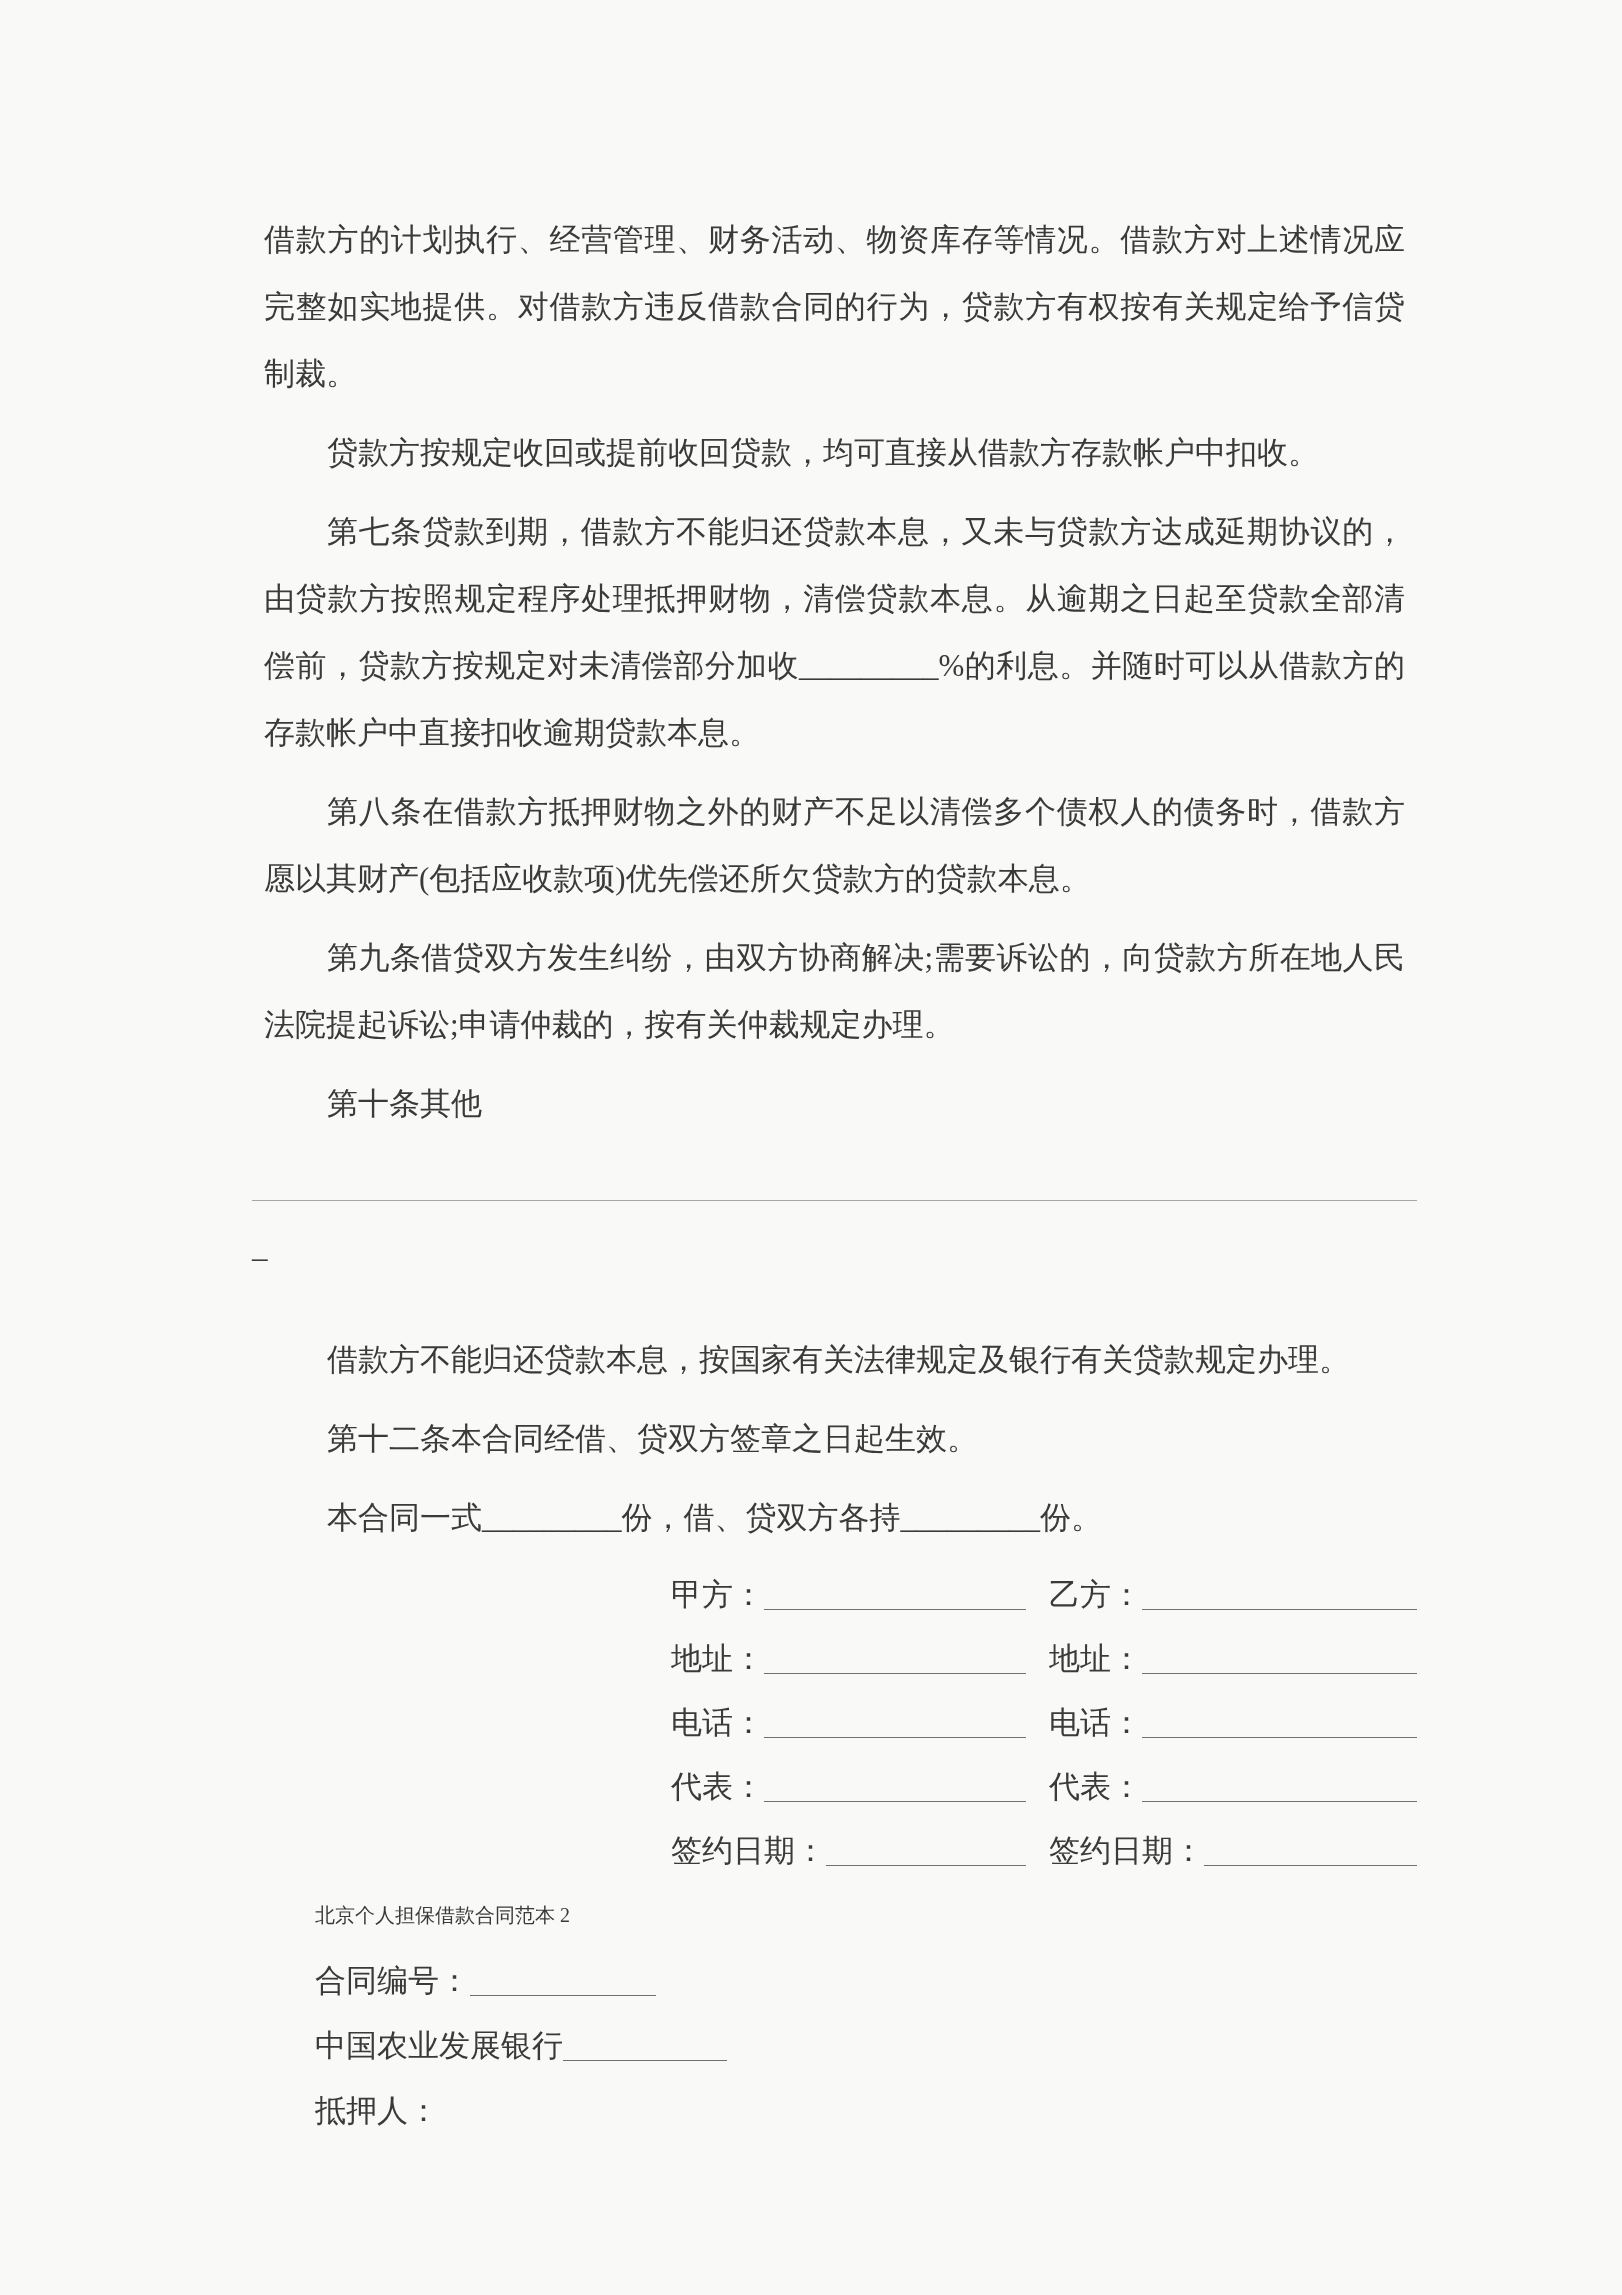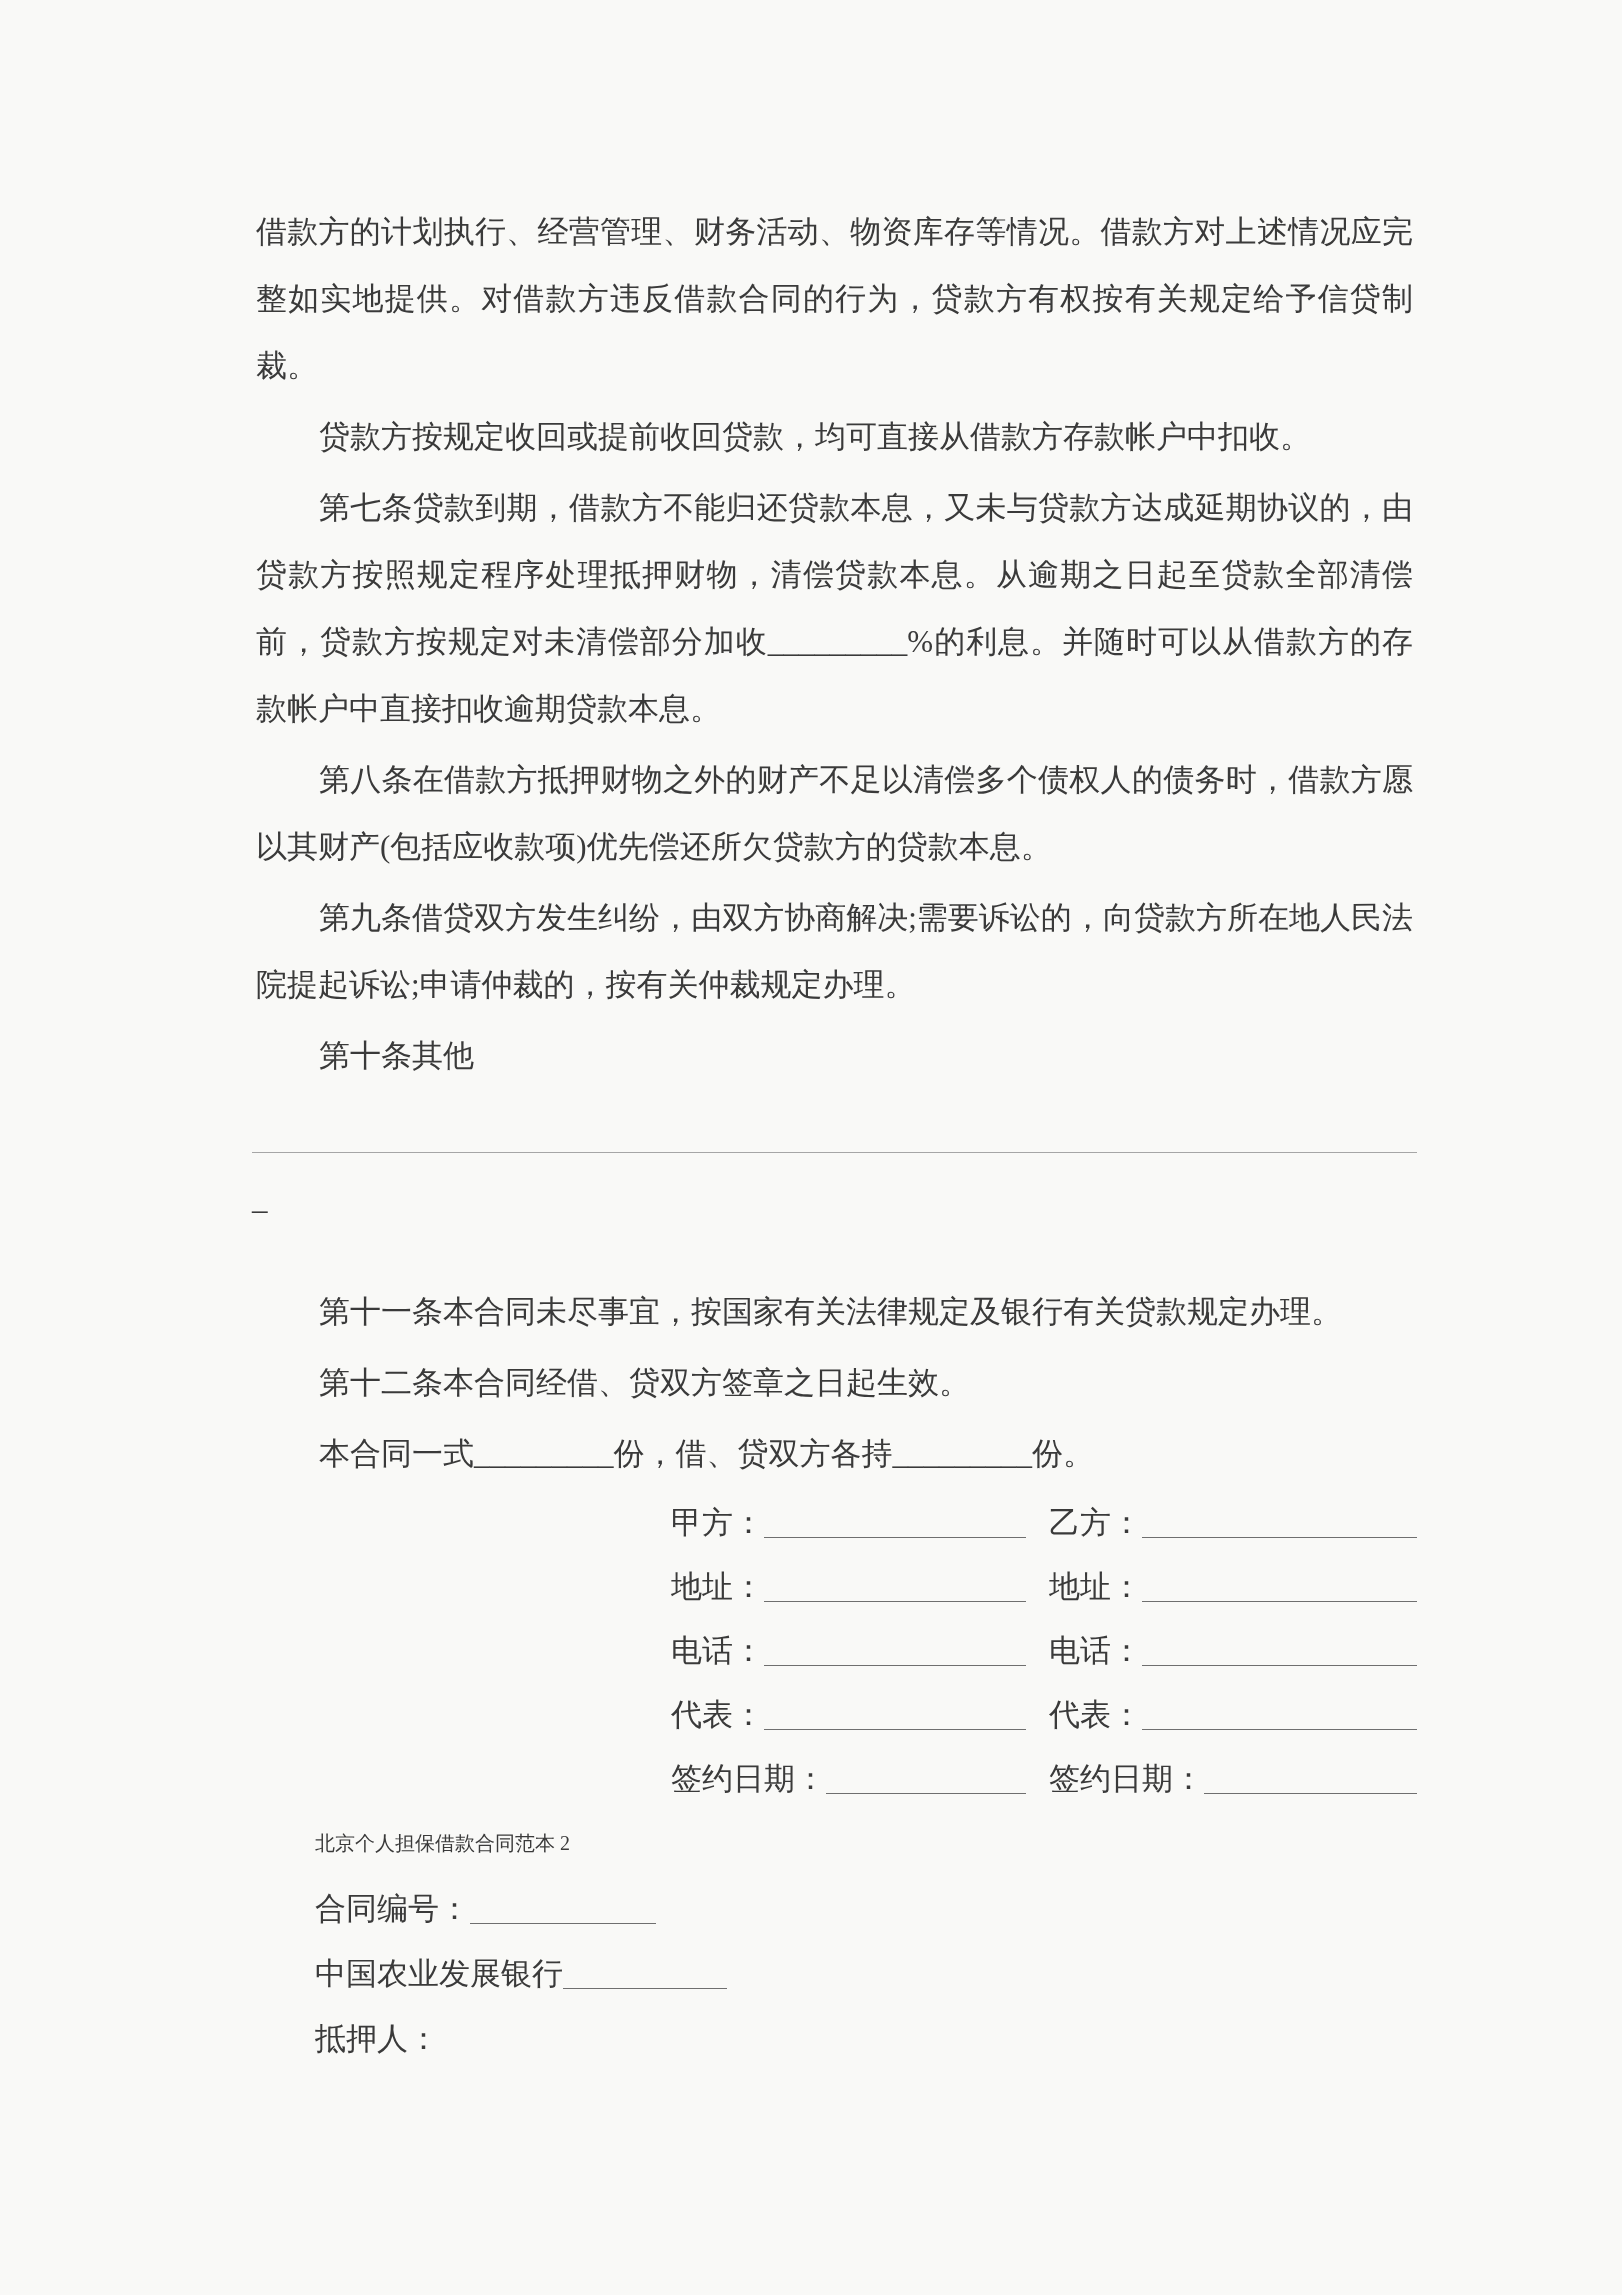--- a/index.html
+++ b/index.html
@@ -5,21 +5,21 @@
   * { box-sizing: border-box; }
   html, body { margin: 0; padding: 0; }
   body {
     width: 1623px; height: 2295px;
     background: #f9f9f7;
     color: #3a3a3a;
     font-family: "Liberation Serif", "DejaVu Serif", serif;
   }
   .page { width: 1623px; height: 2295px; overflow: hidden; background: #f9f9f7; }
   .content { padding: 194px 206px 39px 252px; font-size: 31px; line-height: 67px; }
-  .para { margin: 4px; text-align: justify; text-justify: inter-ideograph; }
+  .para { margin: 12px; text-align: justify; text-justify: inter-ideograph; }
   .para.indent { text-indent: 63px; }
   .divider { border: 0; border-top: 1.3px solid #a6a6a6; margin: 63px 0 0 0; }
   .stray { margin-top: 11.8px; line-height: 67px; }
   .resume { margin-top: 46px; }
   .form-row { line-height: 64px; padding-left: 63px; white-space: nowrap; text-align: right; }
   .tail-line { line-height: 65px; padding-left: 63px; white-space: nowrap; }
   .subtitle { font-size: 20px; }
   .blank {
     display: inline-block; height: 29px;
     border-bottom: 1.3px solid #6f6f6f;
@@ -43,21 +43,21 @@
     <p class="para">借款方的计划执行、经营管理、财务活动、物资库存等情况。借款方对上述情况应完整如实地提供。对借款方违反借款合同的行为，贷款方有权按有关规定给予信贷制裁。</p>
     <p class="para indent">贷款方按规定收回或提前收回贷款，均可直接从借款方存款帐户中扣收。</p>
     <p class="para indent">第七条贷款到期，借款方不能归还贷款本息，又未与贷款方达成延期协议的，由贷款方按照规定程序处理抵押财物，清偿贷款本息。从逾期之日起至贷款全部清偿前，贷款方按规定对未清偿部分加收_________%的利息。并随时可以从借款方的存款帐户中直接扣收逾期贷款本息。</p>
     <p class="para indent">第八条在借款方抵押财物之外的财产不足以清偿多个债权人的债务时，借款方愿以其财产(包括应收款项)优先偿还所欠贷款方的贷款本息。</p>
     <p class="para indent">第九条借贷双方发生纠纷，由双方协商解决;需要诉讼的，向贷款方所在地人民法院提起诉讼;申请仲裁的，按有关仲裁规定办理。</p>
     <p class="para indent">第十条其他</p>
 
     <hr class="divider">
     <div class="stray">_</div>
 
-    <p class="para indent resume">第十一条本合同未尽事宜，按国家有关法律规定及银行有关贷款规定办理。</p>
+    <p class="para indent resume">借款方不能归还贷款本息，按国家有关法律规定及银行有关贷款规定办理。</p>
     <p class="para indent">第十二条本合同经借、贷双方签章之日起生效。</p>
     <p class="para indent">本合同一式_________份，借、贷双方各持_________份。</p>
 
     <div class="form-section">
       <div class="form-row"><span class="label">甲方：</span><span class="blank w400 gapr"></span><span class="label">乙方：</span><span class="blank w420"></span></div>
       <div class="form-row"><span class="label">地址：</span><span class="blank w400 gapr"></span><span class="label">地址：</span><span class="blank w420"></span></div>
       <div class="form-row"><span class="label">电话：</span><span class="blank w400 gapr"></span><span class="label">电话：</span><span class="blank w420"></span></div>
       <div class="form-row"><span class="label">代表：</span><span class="blank w400 gapr"></span><span class="label">代表：</span><span class="blank w420"></span></div>
       <div class="form-row"><span class="label">签约日期：</span><span class="blank w305 gapr"></span><span class="label">签约日期：</span><span class="blank w325"></span></div>
     </div>

